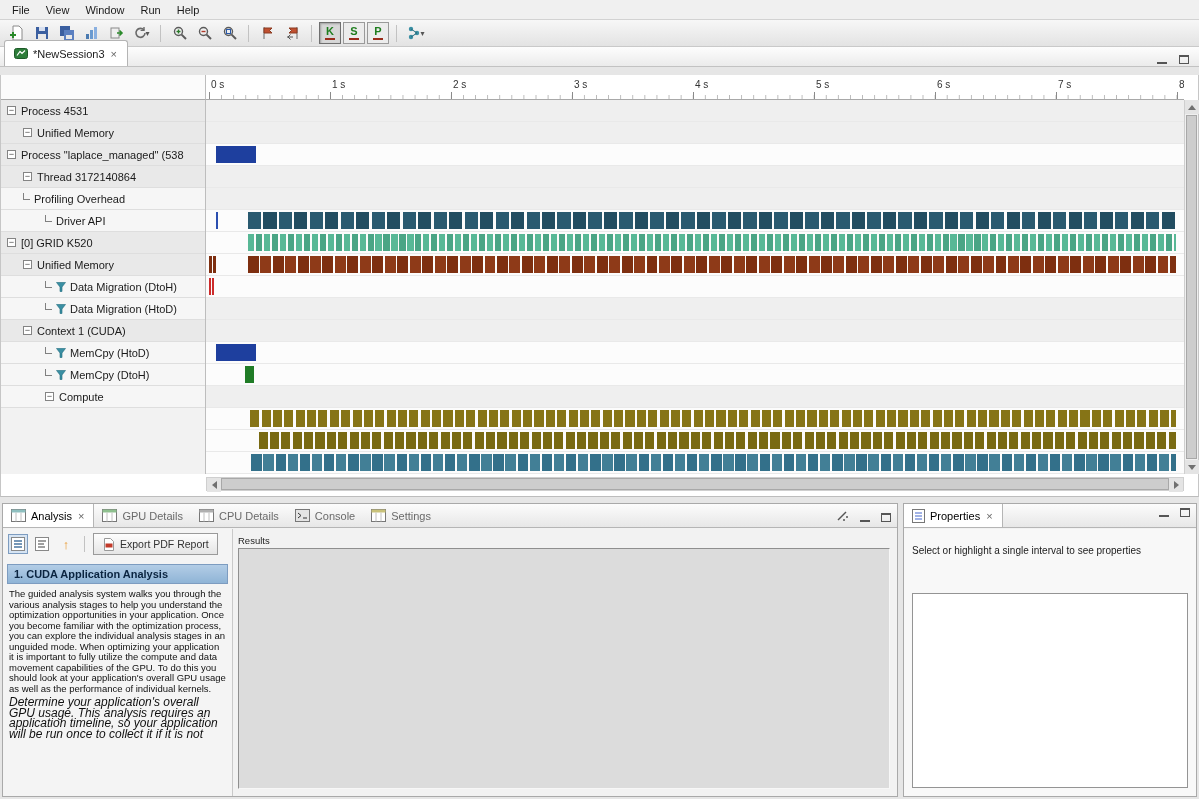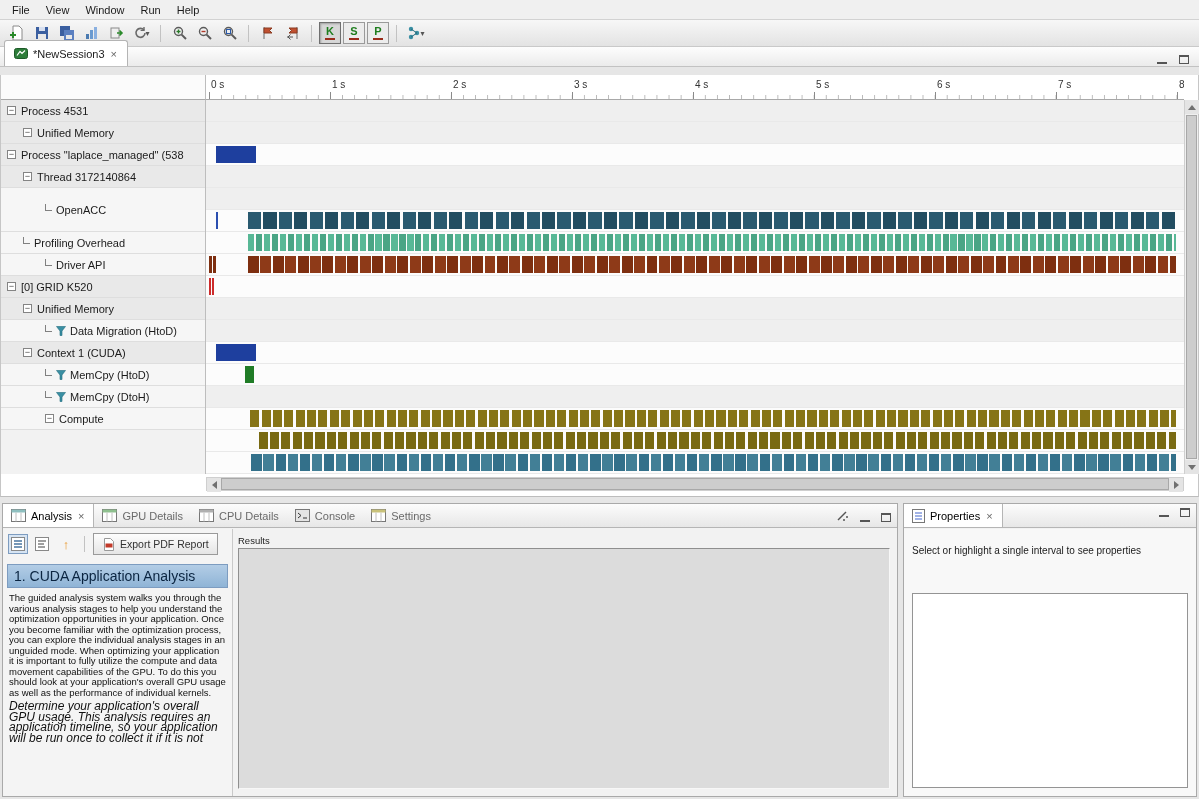--- a/index.html
+++ b/index.html
@@ -98,21 +98,21 @@
   .guided { width:230px; flex:0 0 auto; border-right:1px solid #c9c9c9; background:#f4f4f4;
     overflow:hidden; position:relative; }
   .gtoolbar { height:30px; display:flex; align-items:center; gap:4px; padding:0 5px; }
   .gt-icon { width:20px; height:20px; display:flex; align-items:center; justify-content:center; border:1px solid transparent; }
   .gt-icon.sel { border:1px solid #7d9cc0; background:#d6e4f3; }
   .gt-up { font-size:13px; color:#e8972a; font-weight:bold; }
   .gsep { width:1px; height:16px; background:#c2c2c2; margin:0 4px; }
   .export-btn { display:flex; align-items:center; gap:5px; border:1px solid #9a9a9a;
     background:linear-gradient(#fdfdfd,#e5e5e5); height:22px; padding:0 8px; font-size:10.5px; color:#333; }
   .gsection { margin:5px 4px 5px; background:linear-gradient(#b3cde6,#8fb4d6); border:1px solid #7d9cc0;
-    padding:3px 6px; font-size:14px; font-weight:normal; color:#0a2440; }
+    padding:3px 6px; font-size:11px; font-weight:bold; color:#0a2440; }
   .gbody { margin:3px 6px; font-size:9.5px; line-height:10.5px; color:#101010; }
   .btn-outer { margin:10px 5px 6px; border:1px solid #777; padding:2px; }
   .btn-inner { width:100%; border:1px solid #8a8a8a; background:linear-gradient(#fefefe,#e4e4e4);
     height:21px; display:flex; align-items:center; justify-content:center; gap:6px; font-size:11px;
     font-family:inherit; color:#000; }
   .gfooter { margin:3px 6px; font-size:12px; line-height:10.5px; color:#101010;font-style:italic; }
 
   .results { flex:1; position:relative; background:#f2f2f2; }
   .rlabel2 { position:absolute; top:6px; left:5px; font-size:9.5px; color:#222; }
   .rbox { position:absolute; top:19px; left:5px; right:7px; bottom:7px; background:#dcdcdc;
@@ -295,44 +295,49 @@
         <div class="tree-row bg-gray" style="height: 22px;">
           <div class="indent" style="width: 6px;"></div>
           <div class="tgl">−</div>
           <div class="tree-label">Process "laplace_managed" (538</div>
         </div>
         <div class="tree-row bg-gray" style="height: 22px;">
           <div class="indent" style="width: 22px;"></div>
           <div class="tgl">−</div>
           <div class="tree-label">Thread 3172140864</div>
         </div>
-        <div class="tree-row bg-white" style="height: 44px;">
-          <div class="indent" style="width: 44px;"></div>
-          <div class="elbow"></div>
-          <div class="tree-label">OpenACC</div>
-        </div>
         <div class="tree-row bg-white" style="height: 22px;">
           <div class="indent" style="width: 22px;"></div>
           <div class="elbow"></div>
           <div class="tree-label">Profiling Overhead</div>
         </div>
         <div class="tree-row bg-white" style="height: 22px;">
           <div class="indent" style="width: 44px;"></div>
           <div class="elbow"></div>
           <div class="tree-label">Driver API</div>
         </div>
         <div class="tree-row bg-gray" style="height: 22px;">
           <div class="indent" style="width: 6px;"></div>
           <div class="tgl">−</div>
           <div class="tree-label">[0] GRID K520</div>
         </div>
         <div class="tree-row bg-gray" style="height: 22px;">
           <div class="indent" style="width: 22px;"></div>
           <div class="tgl">−</div>
           <div class="tree-label">Unified Memory</div>
+        </div>
+        <div class="tree-row bg-white" style="height: 22px;">
+          <div class="indent" style="width: 44px;"></div>
+          <div class="elbow"></div>
+          <div class="funnel">
+            <svg width="10" height="10">
+              <path d="M0.5 0.5 h9 L6 5 v4.5 h-2 V5 Z" fill="#3a8fa3" stroke="#1f6b7d" stroke-width="0.6"></path>
+            </svg>
+          </div>
+          <div class="tree-label">Data Migration (DtoH)</div>
         </div>
         <div class="tree-row bg-white" style="height: 22px;">
           <div class="indent" style="width: 44px;"></div>
           <div class="elbow"></div>
           <div class="funnel">
             <svg width="10" height="10">
               <path d="M0.5 0.5 h9 L6 5 v4.5 h-2 V5 Z" fill="#3a8fa3" stroke="#1f6b7d" stroke-width="0.6"></path>
             </svg>
           </div>
           <div class="tree-label">Data Migration (HtoD)</div>

